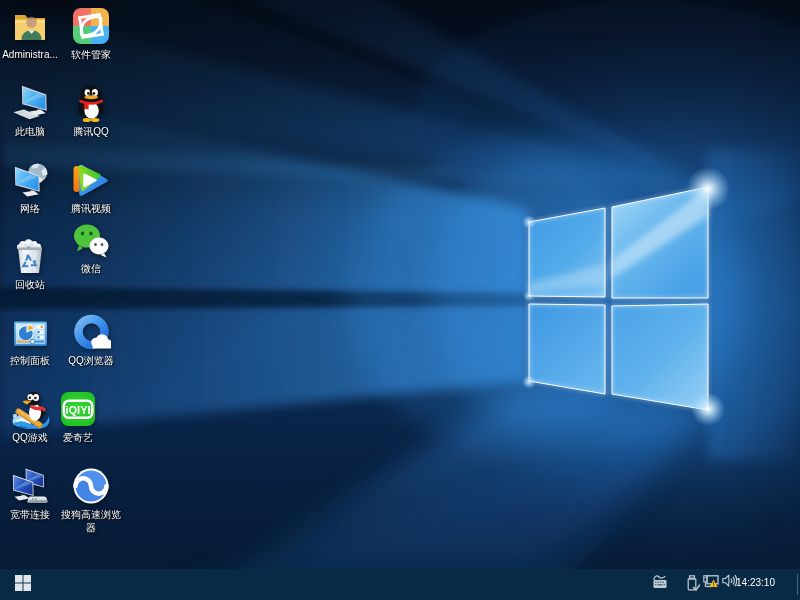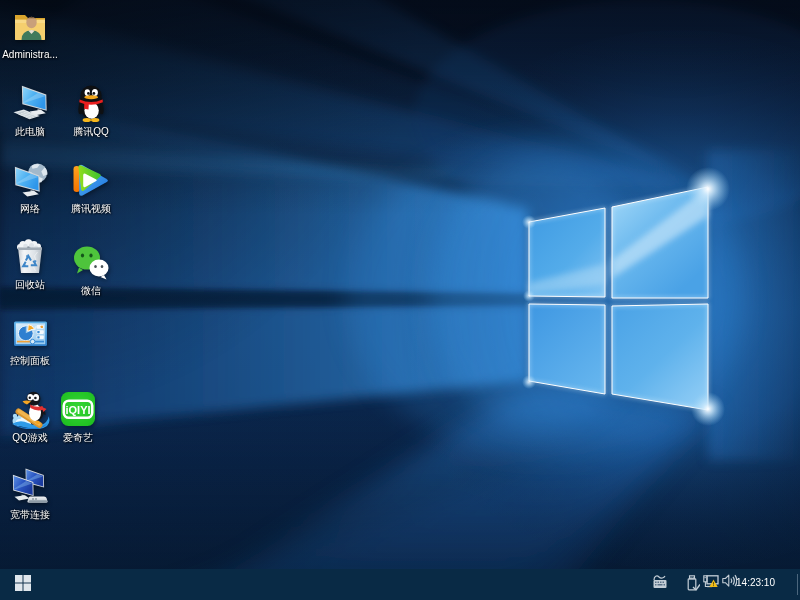--- a/index.html
+++ b/index.html
@@ -329,20 +329,41 @@
             <stop offset="1" stop-color="#b9c2ca"></stop>
           </linearGradient>
     <rect x="19" y="34.2" width="18" height="2.2" rx="0.9" fill="#8d9aa5"></rect>
     <circle cx="23" cy="33" r="0.8" fill="#5a6a75"></circle>
           <circle cx="26" cy="33" r="0.8" fill="#5a6a75"></circle>
   </g>
 </svg>
 <div class="lbl">宽带连接</div>
 </div>
 
+<div class="ic" style="left:59px;top:6px;">
+<svg class="m" viewBox="0 0 40 40">
+  <defs>
+          <clipPath id="rsq">
+            <rect x="2" y="2" width="36" height="36" rx="8"></rect>
+          </clipPath>
+        </defs>
+  <g clip-path="url(#rsq)">
+    <rect x="2" y="2" width="18" height="18" fill="#f27065"></rect>
+    <rect x="20" y="2" width="18" height="18" fill="#f2b24c"></rect>
+    <rect x="2" y="20" width="18" height="18" fill="#55cc78"></rect>
+    <rect x="20" y="20" width="18" height="18" fill="#47b2f0"></rect>
+  </g>
+  <g fill="none" stroke="#ffffff" stroke-width="2.8">
+    <rect x="10" y="10" width="20" height="20" transform="rotate(-9 20 20)"></rect>
+    <path d="M10.5,29.5 Q8,10.5 29.5,10.5"></path>
+    <path d="M10.8,29.8 Q32,29 29.8,10.8"></path>
+  </g>
+</svg>
+<div class="lbl">软件管家</div>
+</div>
 <div class="ic" style="left:59px;top:160px;">
 <svg class="m" viewBox="0 0 40 40">
   <linearGradient id="tvo" x1="0" y1="0" x2="0" y2="1">
           <stop offset="0" stop-color="#ffa21e"></stop>
           <stop offset="1" stop-color="#f57300"></stop>
         </linearGradient>
   <linearGradient id="tvb" x1="0" y1="0" x2="1" y2="1">
           <stop offset="0" stop-color="#56b4f2"></stop>
           <stop offset="1" stop-color="#1d74e0"></stop>
         </linearGradient>
@@ -370,46 +391,74 @@
   <ellipse cx="23.9" cy="9.6" rx="3" ry="3.5" fill="#ffffff"></ellipse>
   <circle cx="17.4" cy="10.4" r="1.35" fill="#0e1013"></circle>
         <circle cx="22.9" cy="10.4" r="1.4" fill="#0e1013"></circle>
   <ellipse cx="20.2" cy="14.2" rx="6.9" ry="2" fill="#f2a81d"></ellipse>
   <path d="M20.2,14.4 q-3.5,0.9 -6.9,0 q3.4,1.7 6.9,0 z" fill="#d98f12"></path>
   <path d="M8.6,16.4 Q20,21.5 31.6,16.4 L31.9,19.3 Q20,24.3 8.3,19.3 z" fill="#e81f1f"></path>
   <path d="M13.3,19.8 l4.5,0.8 l-0.3,6 l-4.4,-0.8 z" fill="#e81f1f"></path>
 </svg>
 <div class="lbl">腾讯QQ</div>
 </div>
-<div class="ic" style="left:59px;top:242px;">
+<div class="ic" style="left:59px;top:220px;">
 <svg class="m" viewBox="0 0 40 40">
   <ellipse cx="16" cy="16" rx="13" ry="11.5" fill="#4ec43c"></ellipse>
   <path d="M8,25.5 l-2,6 l6,-3.5 z" fill="#4ec43c"></path>
   <ellipse cx="11.5" cy="13.5" rx="1.6" ry="2" fill="#14551a"></ellipse>
   <ellipse cx="20" cy="13.5" rx="1.6" ry="2" fill="#14551a"></ellipse>
   <ellipse cx="28" cy="26" rx="9.5" ry="8.5" fill="#ffffff"></ellipse>
   <path d="M33,33 l2.5,4.5 l-6,-2.5 z" fill="#ffffff"></path>
   <ellipse cx="24.5" cy="24.5" rx="1.3" ry="1.6" fill="#4a5358"></ellipse>
   <ellipse cx="31" cy="24.5" rx="1.3" ry="1.6" fill="#4a5358"></ellipse>
 </svg>
 <div class="lbl">微信</div>
 </div>
+<div class="ic" style="left:59px;top:312px;">
+<svg class="m" viewBox="0 0 40 40">
+  <linearGradient id="qg" x1="0" y1="0" x2="0.8" y2="1">
+          <stop offset="0" stop-color="#7ab8f4"></stop>
+          <stop offset="0.5" stop-color="#3f92ea"></stop>
+          <stop offset="1" stop-color="#1f6cd8"></stop>
+        </linearGradient>
+  <circle cx="20.5" cy="20" r="13" fill="none" stroke="url(#qg)" stroke-width="8.6"></circle>
+  <g fill="#ffffff">
+    <circle cx="25" cy="30.5" r="4.8"></circle>
+          <circle cx="31" cy="28.5" r="6.3"></circle>
+          <circle cx="36.5" cy="31.5" r="4.3"></circle>
+    <path d="M21.5,30.5 h19 v6 h-19 z"></path>
+  </g>
+</svg>
+<div class="lbl">QQ浏览器</div>
+</div>
 <div class="ic" style="left:46px;top:389px;">
 <svg class="m" viewBox="0 0 40 40">
   <radialGradient id="iqg" cx="0.5" cy="0.45" r="0.75">
           <stop offset="0" stop-color="#35d634"></stop>
           <stop offset="1" stop-color="#1bbb1e"></stop>
         </radialGradient>
   <rect x="3" y="3" width="34" height="34" rx="7.5" fill="url(#iqg)"></rect>
   <rect x="5.8" y="11.8" width="28.4" height="17" rx="5" fill="none" stroke="#ffffff" stroke-width="2.6"></rect>
   <g fill="#ffffff" font-family="Liberation Sans,sans-serif" font-weight="bold">
     <text x="20" y="25.2" font-size="11" text-anchor="middle">iQIYI</text>
   </g>
 </svg>
 <div class="lbl">爱奇艺</div>
+</div>
+<div class="ic" style="left:59px;top:466px;">
+<svg class="m" viewBox="0 0 40 40">
+  <circle cx="20" cy="20" r="17.5" fill="#ffffff"></circle>
+  <g transform="rotate(-90 20 20)">
+    <path d="M20,4.5 A 15.5,15.5 0 0 1 20,35.5 A 7.75,7.75 0 0 1 20,20 A 7.75,7.75 0 0 0 20,4.5 z" fill="#4f90ea"></path>
+    <path d="M20,35.5 A 15.5,15.5 0 0 1 20,4.5 A 7.75,7.75 0 0 1 20,20 A 7.75,7.75 0 0 0 20,35.5 z" fill="#4384e4"></path>
+    <path d="M20,4.5 A 7.75,7.75 0 0 1 20,20 A 7.75,7.75 0 0 0 20,35.5" fill="none" stroke="#ffffff" stroke-width="4.6" stroke-linecap="round"></path>
+  </g>
+</svg>
+<div class="lbl">搜狗高速浏览<br>器</div>
 </div>
 
 <div id="bar">
   <svg id="start" viewBox="0 0 17 17">
         <g fill="#dfe6ec">
     <rect x="0" y="0" width="8" height="8"></rect>
           <rect x="9" y="0" width="8" height="8"></rect>
     <rect x="0" y="9" width="8" height="8"></rect>
           <rect x="9" y="9" width="8" height="8"></rect>
   </g>

